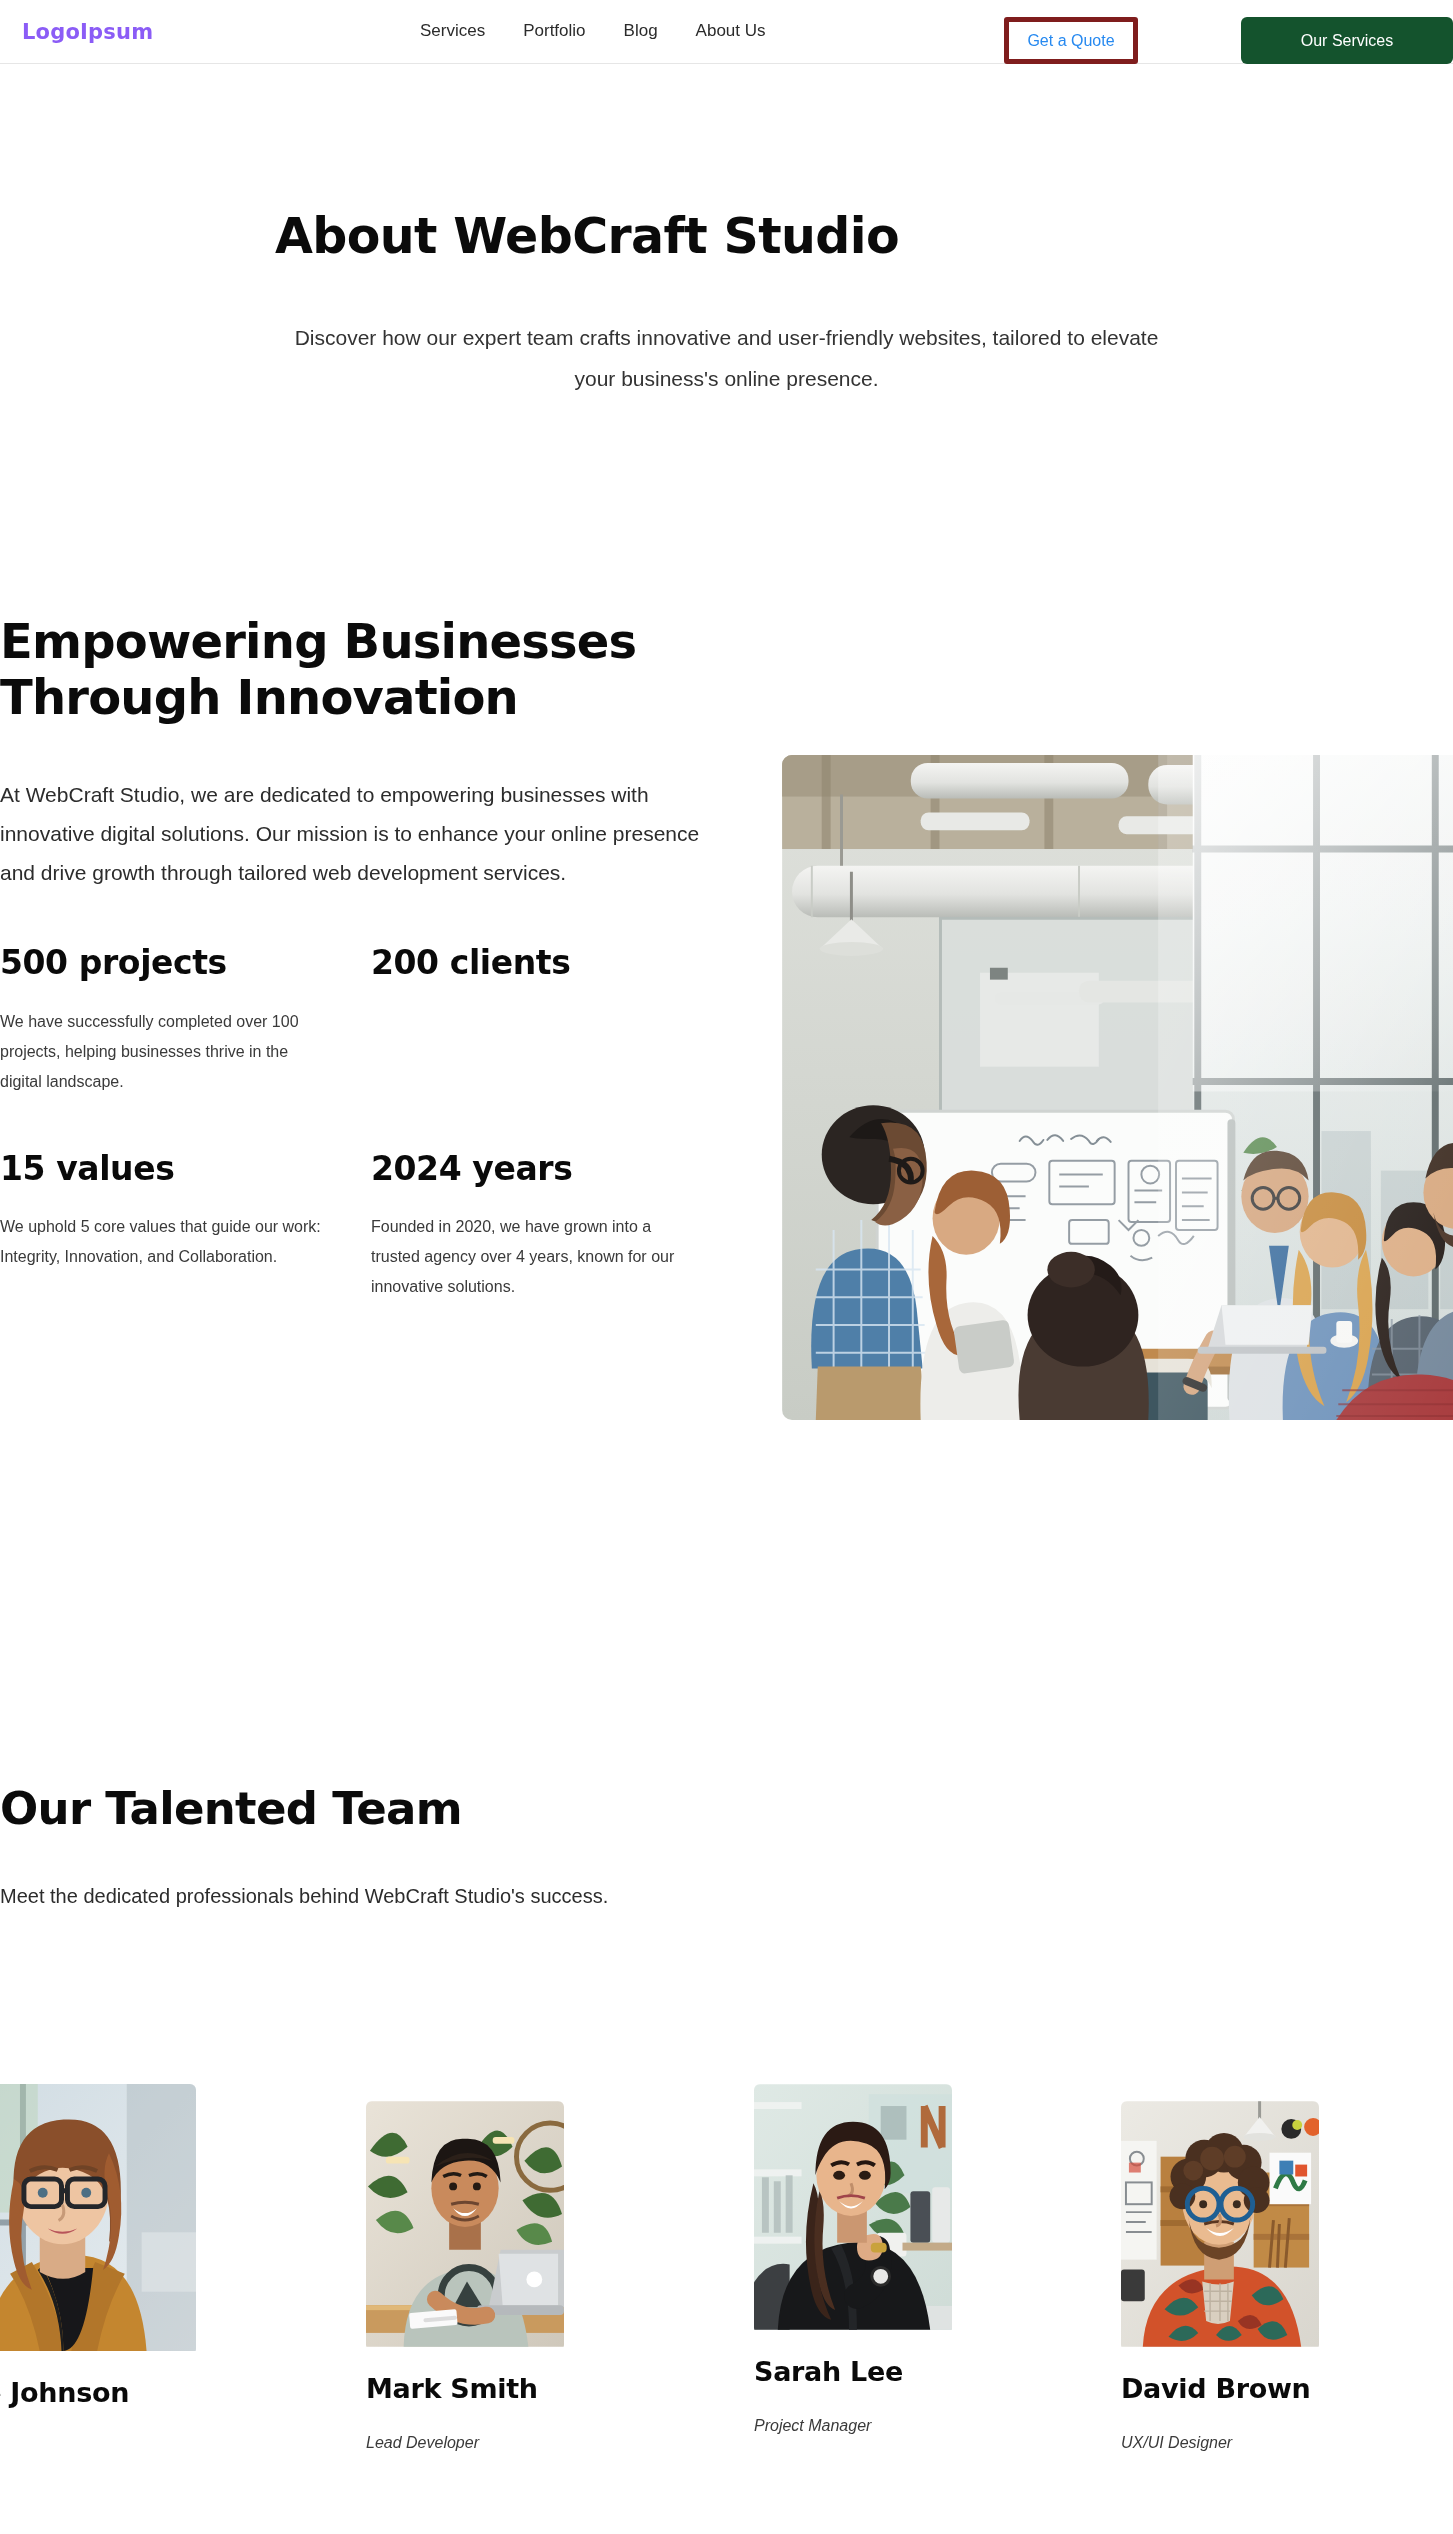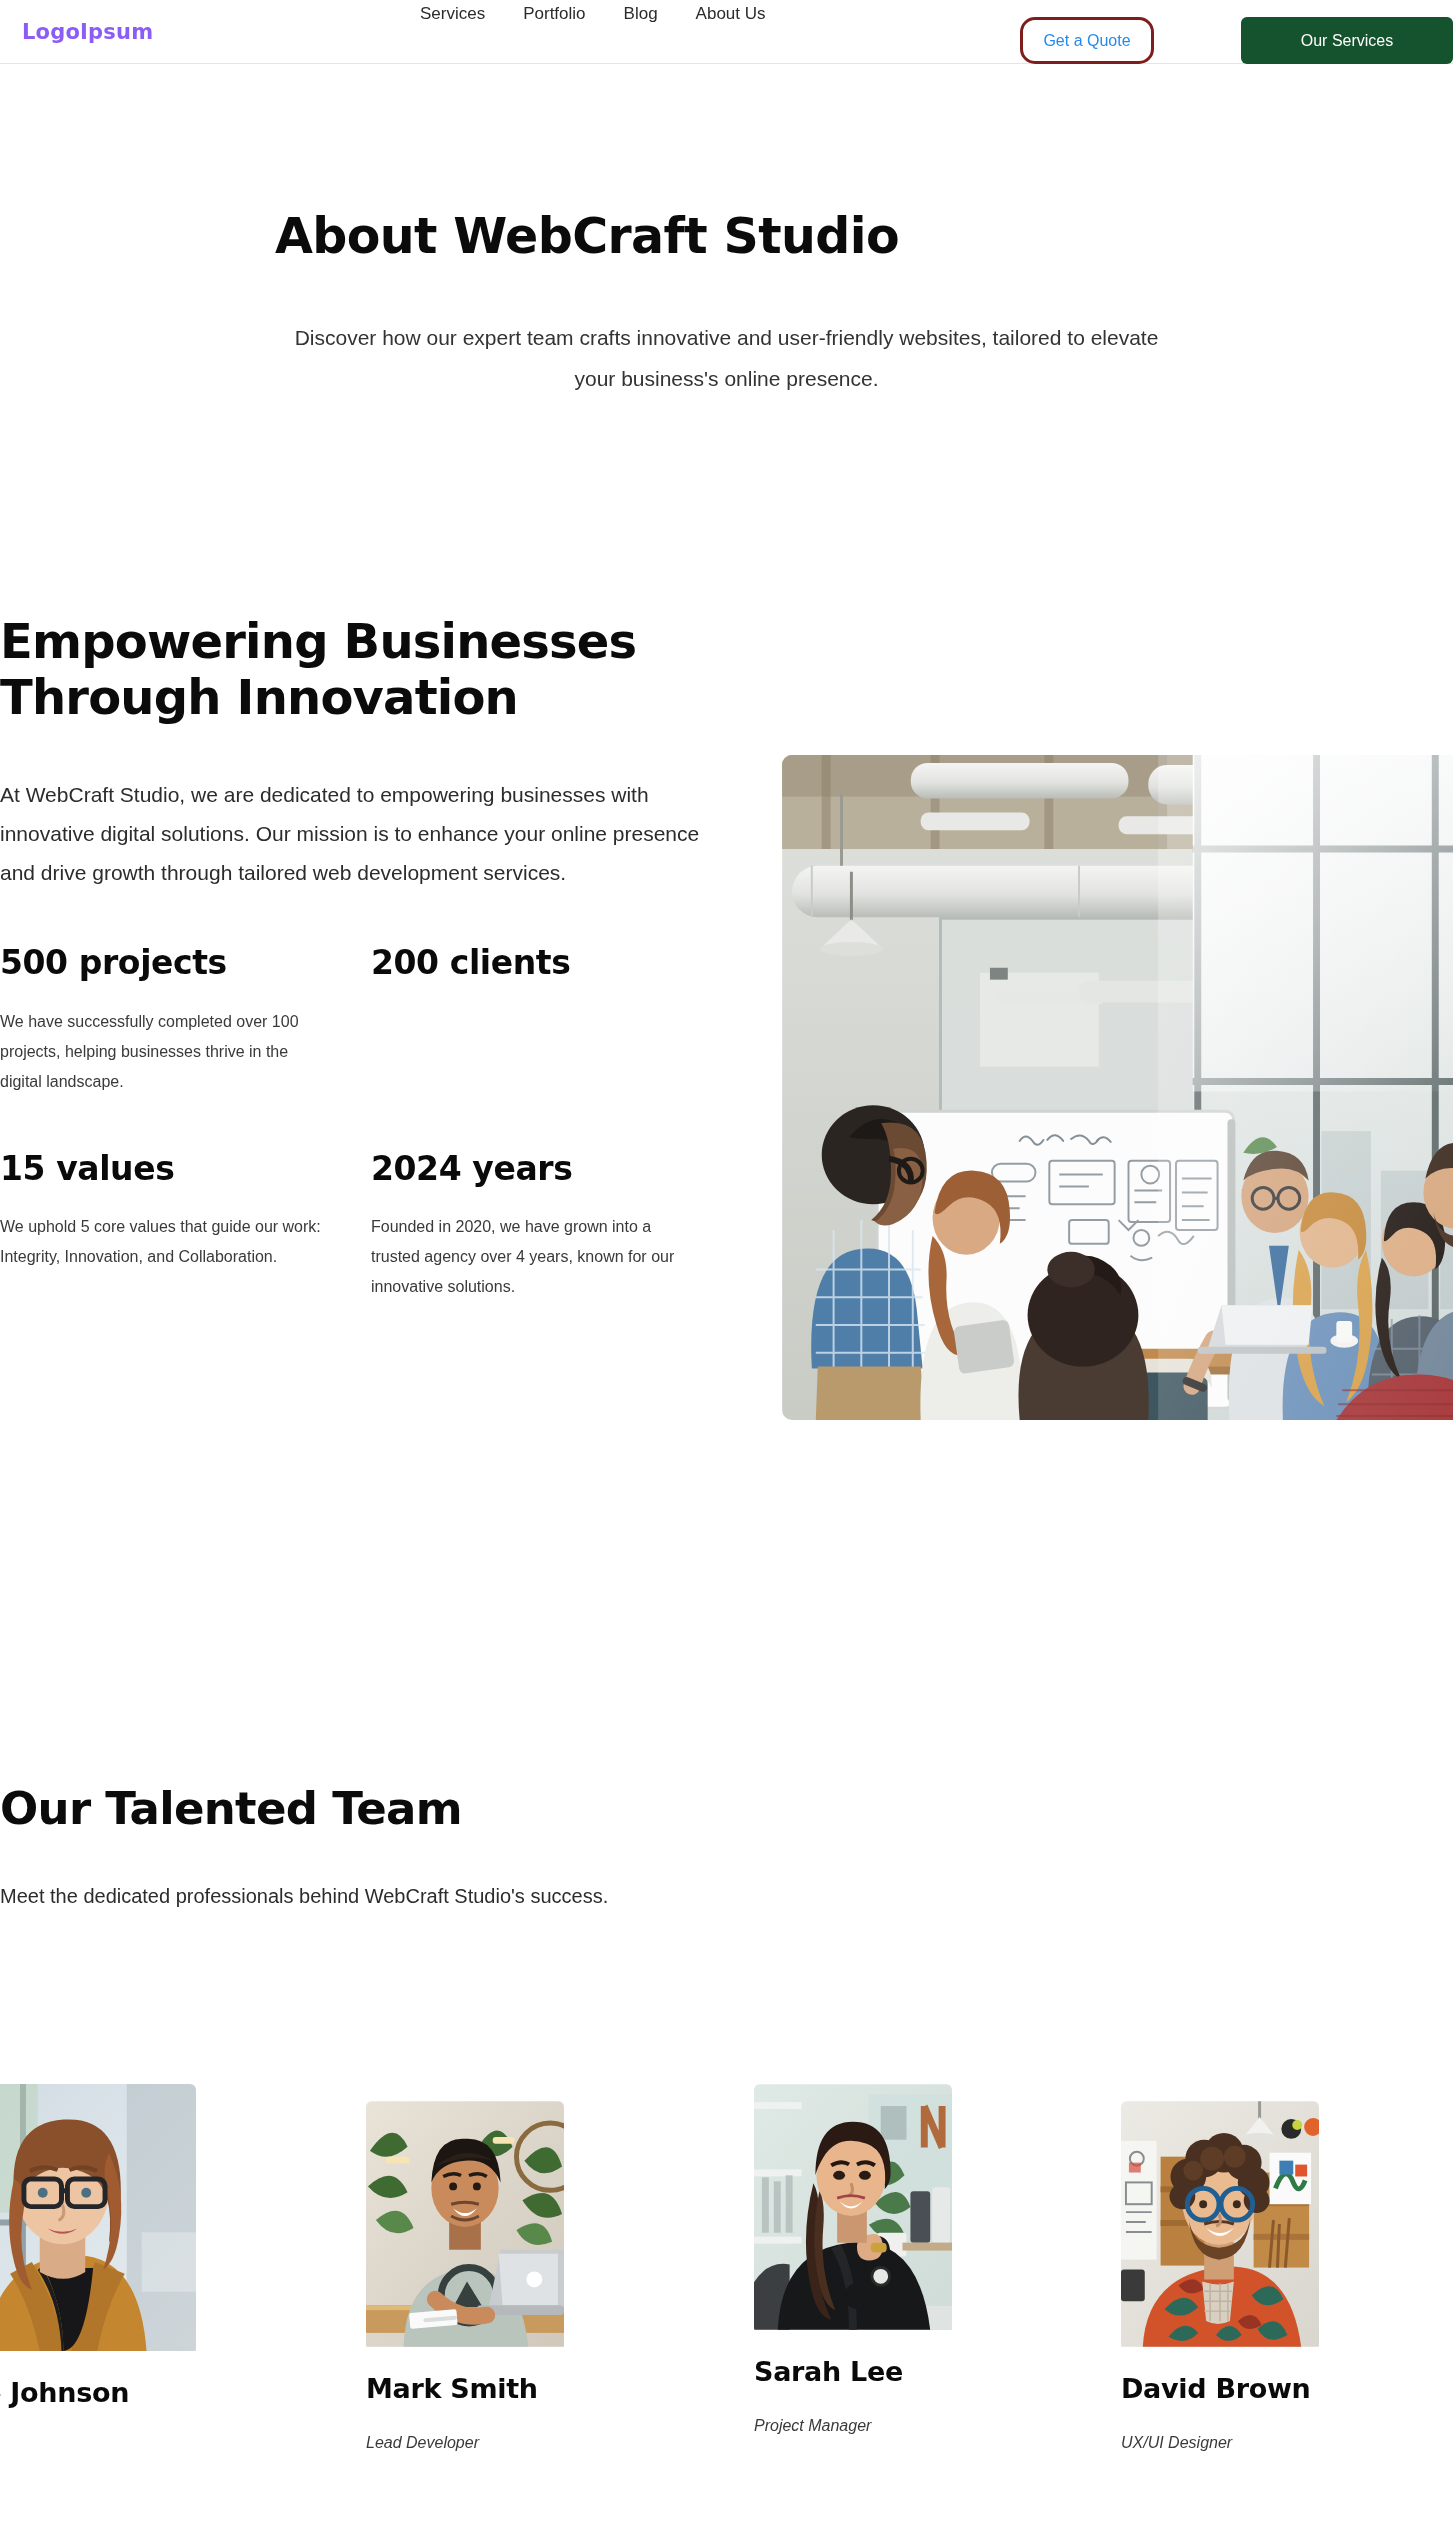--- a/index.html
+++ b/index.html
@@ -18,35 +18,35 @@
     background: #ffffff;
     border-bottom: 1px solid #e6e6e6;
   }
   .logo {
     position: absolute; left: 22px; top: 20px;
     font-size: 21px; font-weight: 700; color: #8b5cf6;
     letter-spacing: 0.2px;
     font-family: "DejaVu Sans", sans-serif;
   }
   .nav {
-    position: absolute; left: 420px; top: 4px;
+    position: absolute; left: 420px; top: 21px;
     display: flex; gap: 38px; align-items: center;
   }
   .nav a {
     font-size: 17px; color: #2b2b2b; text-decoration: none;
     white-space: nowrap;
   }
   .btn-quote {
     position: absolute; left: 1004px; top: 17px;
     width: 134px; height: 47px;
-    border: 3px solid #7f1d1d; border-radius: 15px;
+    border: 5px solid #7f1d1d; border-radius: 3px;
     background: #ffffff; color: #2689f0;
     font-size: 16px; font-family: "Liberation Sans", sans-serif;
     display: flex; align-items: center; justify-content: center;
-    cursor: pointer; white-space: nowrap; margin-left: 16px;
+    cursor: pointer; white-space: nowrap;
   }
   .btn-services {
     position: absolute; left: 1241px; top: 17px;
     width: 212px; height: 47px;
     border: none; border-radius: 6px;
     background: #14532d; color: #ffffff;
     font-size: 16px; font-family: "Liberation Sans", sans-serif;
     display: flex; align-items: center; justify-content: center;
     cursor: pointer; white-space: nowrap;
   }

